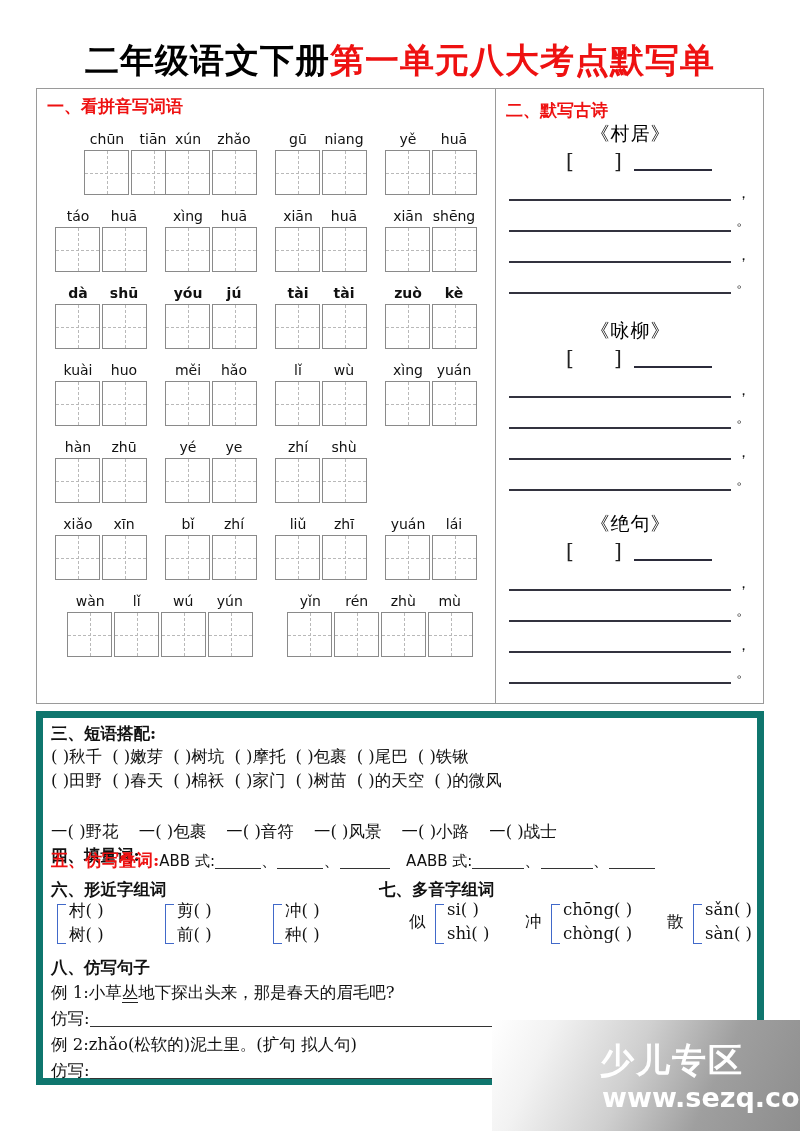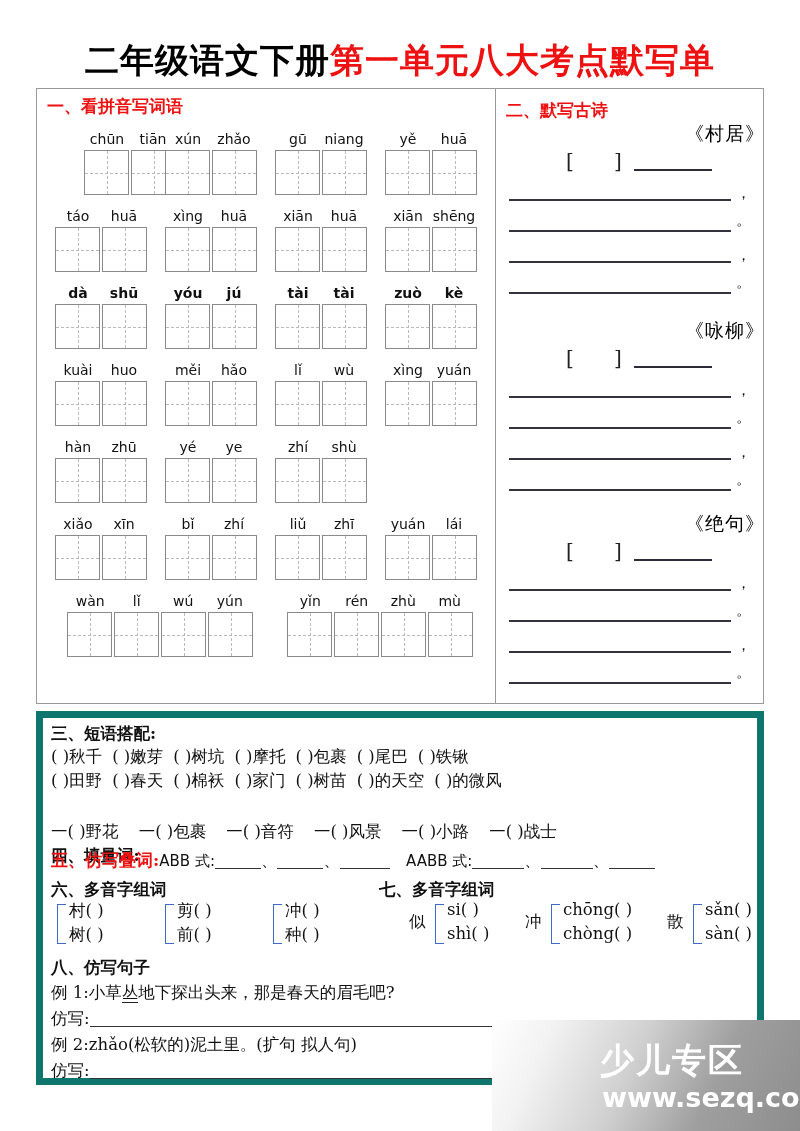--- a/index.html
+++ b/index.html
@@ -65,21 +65,21 @@
   .cell::after{
     content:"";position:absolute;top:0;bottom:0;left:50%;
     border-left:1px dashed #b9b9b9;
   }
 
   
   .poemCol{position:absolute;left:459px;top:4px;width:269px;height:100%;}
   .poemHead{position:absolute;left:10px;top:6px;}
   .poemBlock{position:absolute;left:0;width:269px;}
   .poemTitle{
-    text-align:right;font-size:19px;color:#000;
+    text-align:center;font-size:19px;color:#000;
     font-family:"DejaVu Serif","Liberation Serif",serif;
     letter-spacing:1px;
   }
   .authorLine{
     position:relative;height:30px;margin-top:2px;
     font-family:"DejaVu Serif","Liberation Serif",serif;
   }
   .brk{position:absolute;font-size:20px;color:#222;}
   .brkL{left:70px;top:0;}
   .brkR{left:118px;top:0;}
@@ -534,21 +534,21 @@
     <div class="ln" id="s3r1" style="left:8px;top:28px;"><span>(    )秋千</span><span class="gap" style="width: 10px;"></span><span>(    )嫩芽</span><span class="gap" style="width: 10px;"></span><span>(    )树坑</span><span class="gap" style="width: 10px;"></span><span>(    )摩托</span><span class="gap" style="width: 10px;"></span><span>(    )包裹</span><span class="gap" style="width: 10px;"></span><span>(    )尾巴</span><span class="gap" style="width: 10px;"></span><span>(    )铁锹</span></div>
     <div class="ln" id="s3r2" style="left:8px;top:52px;"><span>(    )田野</span><span class="gap" style="width: 10px;"></span><span>(    )春天</span><span class="gap" style="width: 10px;"></span><span>(    )棉袄</span><span class="gap" style="width: 10px;"></span><span>(    )家门</span><span class="gap" style="width: 10px;"></span><span>(    )树苗</span><span class="gap" style="width: 10px;"></span><span>(    )的天空</span><span class="gap" style="width: 10px;"></span><span>(    )的微风</span></div>
 
     <div class="sec-head ln" style="left:8px;top:79px;margin-top:48px;">四、填量词:</div>
     <div class="ln" id="s4r" style="left:8px;top:103px;"><span>一(    )野花</span><span class="gap" style="width: 20px;"></span><span>一(    )包裹</span><span class="gap" style="width: 20px;"></span><span>一(    )音符</span><span class="gap" style="width: 20px;"></span><span>一(    )风景</span><span class="gap" style="width: 20px;"></span><span>一(    )小路</span><span class="gap" style="width: 20px;"></span><span>一(    )战士</span></div>
 
     <div class="ln" style="left:8px;top:131px;">
       <span class="sec-head" style="display:inline;">五、仿写叠词:</span><span class="latin">ABB 式:</span><span class="ul" style="width:46px;"></span><span>、</span><span class="ul" style="width:46px;"></span><span>、</span><span class="ul" style="width:50px;"></span><span class="gap" style="width:16px;"></span><span class="latin">AABB 式:</span><span class="ul" style="width:52px;"></span><span>、</span><span class="ul" style="width:52px;"></span><span>、</span><span class="ul" style="width:46px;"></span>
     </div>
 
-    <div class="sec-head ln" style="left:8px;top:161px;">六、多音字组词</div>
+    <div class="sec-head ln" style="left:8px;top:161px;">六、形近字组词</div>
     <div class="sec-head ln" style="left:336px;top:161px;">七、多音字组词</div>
 
     <div id="s6groups">
         <div class="bgrp" style="left: 14px; top: 184px;">
           <div class="bbr"></div>
           <span class="bi r1">村(      )</span>
           <span class="bi r2">树(      )</span>
         </div>
         <div class="bgrp" style="left: 122px; top: 184px;">
           <div class="bbr"></div>

